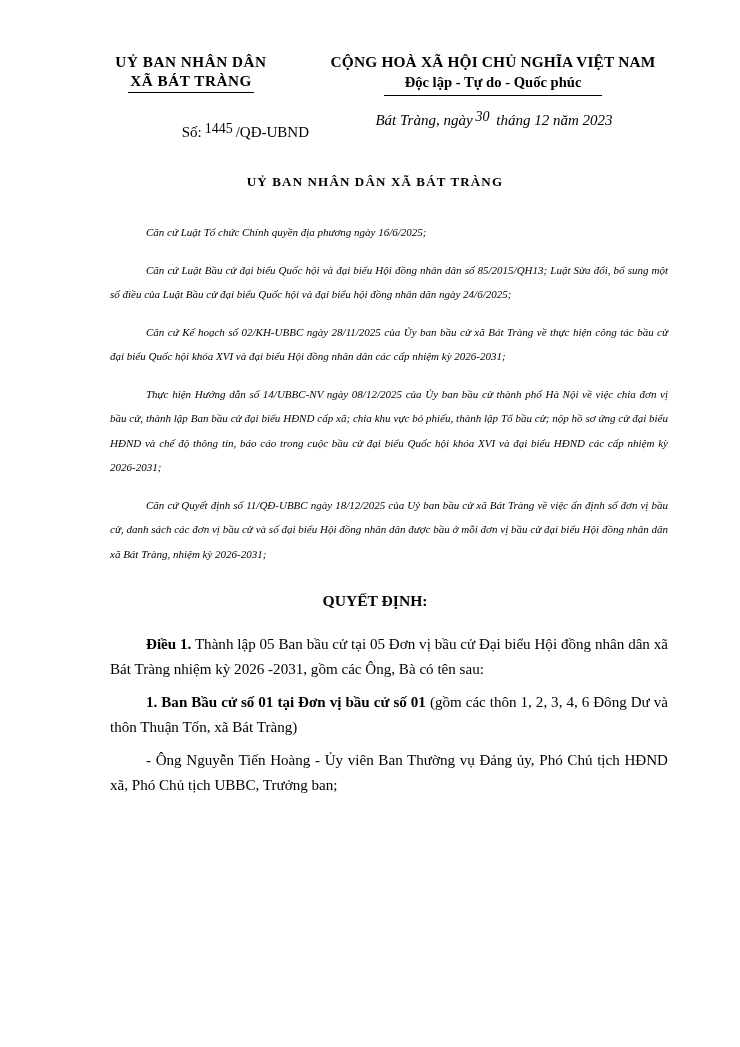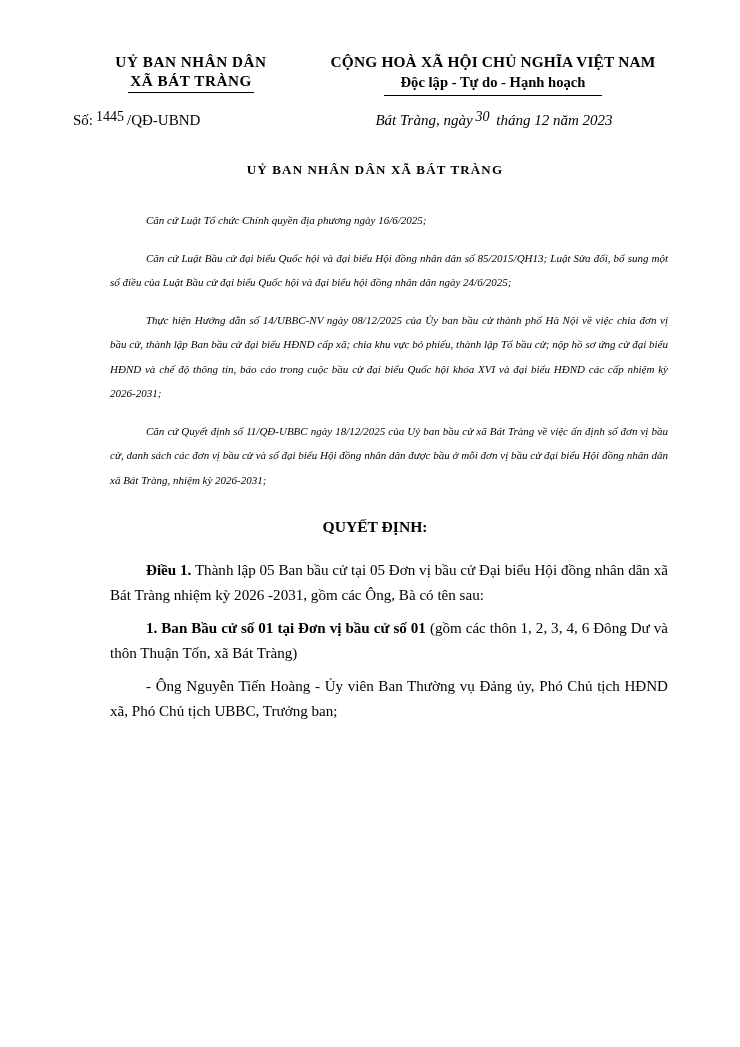--- a/index.html
+++ b/index.html
@@ -70,23 +70,24 @@
 
   
   .meta-row {
     display: flex;
     align-items: flex-start;
     padding: 16px 72px 0 68px;
   }
   .meta-left {
     width: 236px;
     flex: 0 0 auto;
-    text-align: left;
+    text-align: right;
     font-size: 15px;
     white-space: nowrap;
+    margin-top: 12px;
   }
   .meta-right {
     flex: 1 1 auto;
     text-align: center;
     font-size: 15px;
     font-style: italic;
     white-space: nowrap;
     padding-left: 6px;
   }
   .stamped {
@@ -167,40 +168,41 @@
 <div class="page">
 
   <div class="doc-header">
     <div class="hdr-left">
       <div class="org-line">UỶ BAN NHÂN DÂN</div>
       <div class="org-line">XÃ BÁT TRÀNG</div>
       <div class="rule rule-org"></div>
     </div>
     <div class="hdr-right">
       <div class="nation-line">CỘNG HOÀ XÃ HỘI CHỦ NGHĨA VIỆT NAM</div>
-      <div class="motto-line">Độc lập - Tự do - Hạnh hoạch</div>
+      <div class="motto-line">Độc lập - Tự do - Quốc phúc</div>
       <div class="rule rule-motto"></div>
     </div>
   </div>
 
   <div class="meta-row">
     <div class="meta-left">
       <span>Số:</span><span class="stamped">1445</span><span>/QĐ-UBND</span>
     </div>
     <div class="meta-right">
       <span>Bát Tràng, ngày</span><span class="stamped">30</span>&nbsp;<span>tháng 12 năm 2023</span>
     </div>
   </div>
 
 
   <div class="issuer">UỶ BAN NHÂN DÂN XÃ BÁT TRÀNG</div>
 
   <div class="body-block">
     <p class="para">Căn cứ Luật Tổ chức Chính quyền địa phương ngày 16/6/2025;</p>
     <p class="para">Căn cứ Luật Bầu cử đại biểu Quốc hội và đại biểu Hội đồng nhân dân số 85/2015/QH13; Luật Sửa đổi, bổ sung một số điều của Luật Bầu cử đại biểu Quốc hội và đại biểu hội đồng nhân dân ngày 24/6/2025;</p>
+    <p class="para">Căn cứ Kế hoạch số 02/KH-UBBC ngày 28/11/2025 của Ủy ban bầu cử xã Bát Tràng về thực hiện công tác bầu cử đại biểu Quốc hội khóa XVI và đại biểu Hội đồng nhân dân các cấp nhiệm kỳ 2026-2031;</p>
     <p class="para">Thực hiện Hướng dẫn số 14/UBBC-NV ngày 08/12/2025 của Ủy ban bầu cử thành phố Hà Nội về việc chia đơn vị bầu cử, thành lập Ban bầu cử đại biểu HĐND cấp xã; chia khu vực bỏ phiếu, thành lập Tổ bầu cử; nộp hồ sơ ứng cử đại biểu HĐND và chế độ thông tin, báo cáo trong cuộc bầu cử đại biểu Quốc hội khóa XVI và đại biểu HĐND các cấp nhiệm kỳ 2026-2031;</p>
     <p class="para">Căn cứ Quyết định số 11/QĐ-UBBC ngày 18/12/2025 của Uỷ ban bầu cử xã Bát Tràng về việc ấn định số đơn vị bầu cử, danh sách các đơn vị bầu cử và số đại biểu Hội đồng nhân dân được bầu ở mỗi đơn vị bầu cử đại biểu Hội đồng nhân dân xã Bát Tràng, nhiệm kỳ 2026-2031;</p>
   </div>
 
   <div class="decide-head">QUYẾT ĐỊNH:</div>
 
   <div class="articles">
     <p class="art">
       <b class="run-in">Điều 1.</b><span> Thành lập 05 Ban bầu cử tại 05 Đơn vị bầu cử Đại biểu Hội đồng nhân dân xã Bát Tràng nhiệm kỳ 2026 -2031, gồm các Ông, Bà có tên sau:</span>
     </p>

